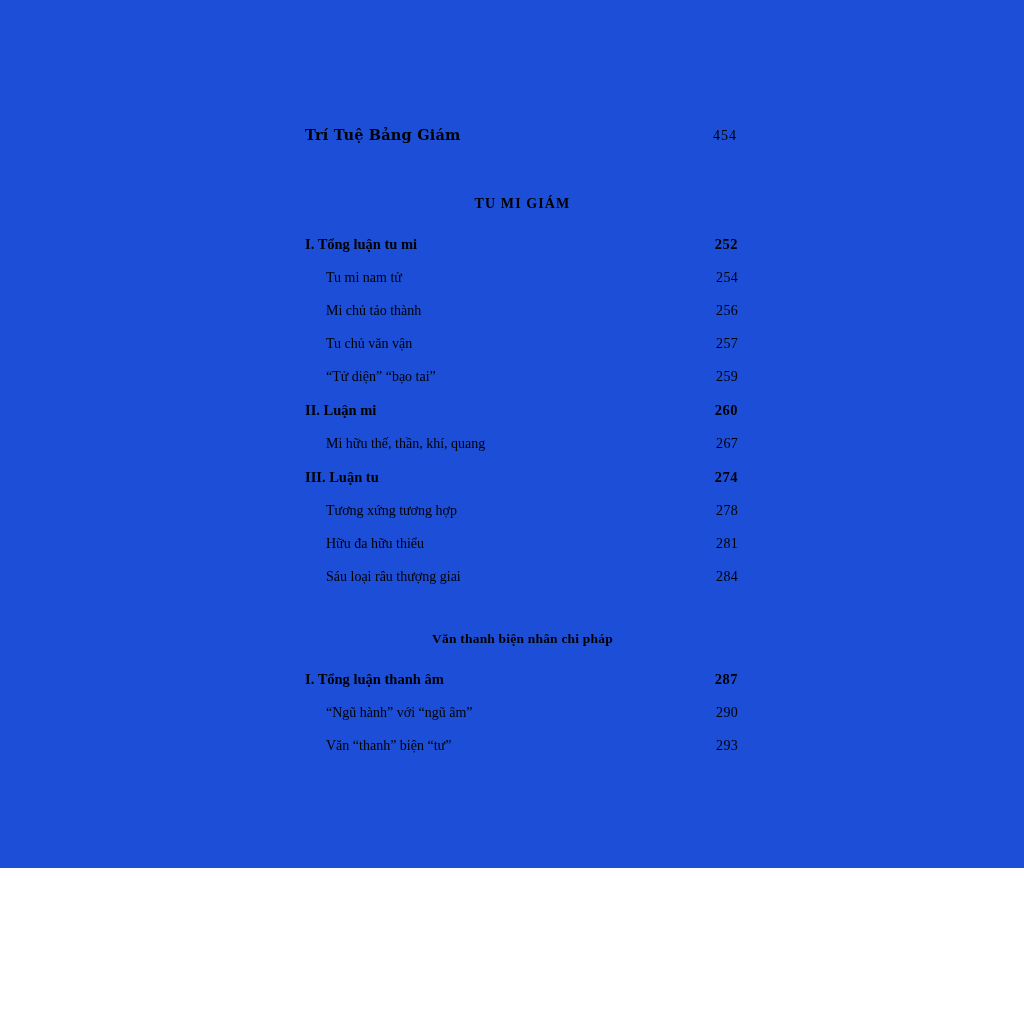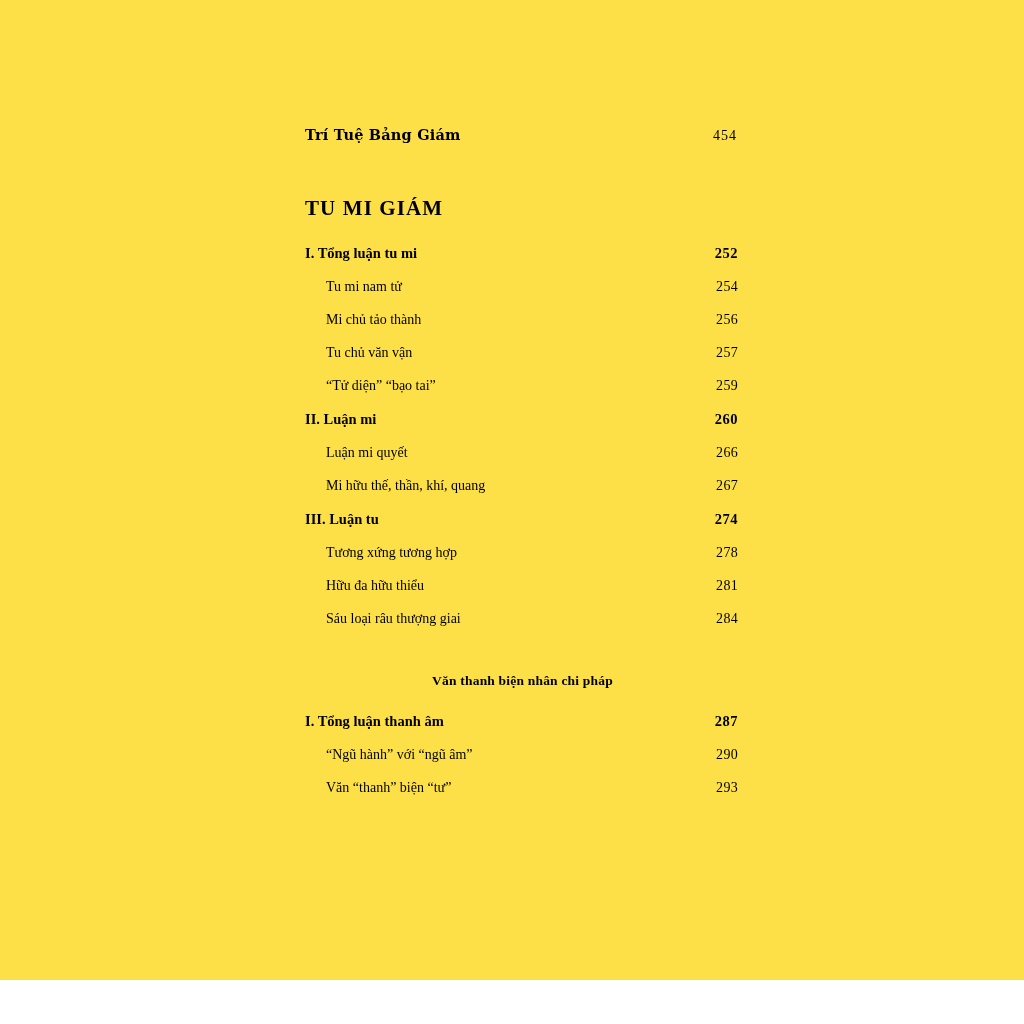--- a/index.html
+++ b/index.html
@@ -13,22 +13,22 @@
     font-family: "Liberation Serif", serif;
     color: #000000;
     position: relative;
     overflow: hidden;
   }
   .page {
     position: absolute;
     left: 0;
     top: 0;
     width: 1024px;
-    height: 980px;
-    background: #fde047;
+    height: 868px;
+    background: #1d4ed8;
   }
   .content {
     position: absolute;
     left: 305px;
     top: 126px;
     width: 435px;
   }
 
   
   .runhead {
@@ -53,22 +53,23 @@
   }
 
   
   .section {
     margin-top: 52px;
   }
   .section.second {
     margin-top: 46px;
   }
   .sec-title {
-    font-weight: bold;
-    font-size: 21px;
+    text-align: center;
+    font-weight: bold;
+    font-size: 14px;
     letter-spacing: 1.1px;
   }
   .sec-subtitle {
     text-align: center;
     font-weight: bold;
     font-size: 13.5px;
     margin-top: 15px;
     letter-spacing: 0.2px;
   }
 
@@ -148,24 +149,20 @@
         <div class="entry level2">
           <span class="label">“Tử diện” “bạo tai”</span>
           <span class="page-no">259</span>
         </div>
 
         <div class="entry level1">
           <span class="label">II. Luận mi</span>
           <span class="page-no">260</span>
         </div>
 
-        <div class="entry level2">
-          <span class="label">Luận mi quyết</span>
-          <span class="page-no">266</span>
-        </div>
 
         <div class="entry level2">
           <span class="label">Mi hữu thế, thần, khí, quang</span>
           <span class="page-no">267</span>
         </div>
 
         <div class="entry level1">
           <span class="label">III. Luận tu</span>
           <span class="page-no">274</span>
         </div>

